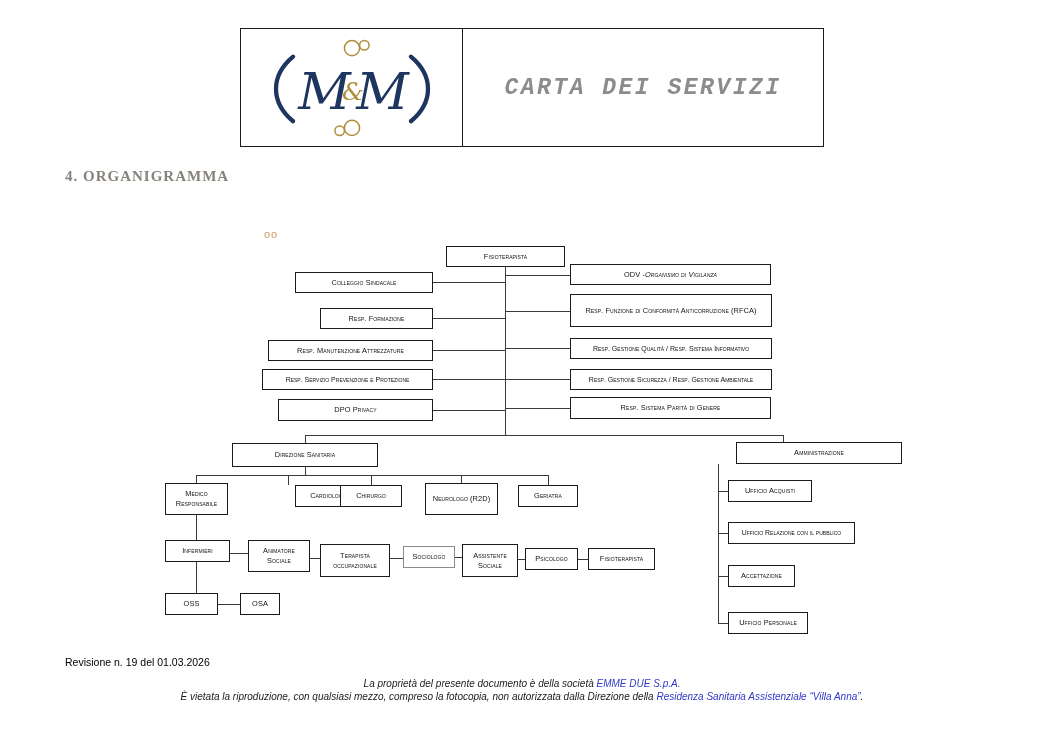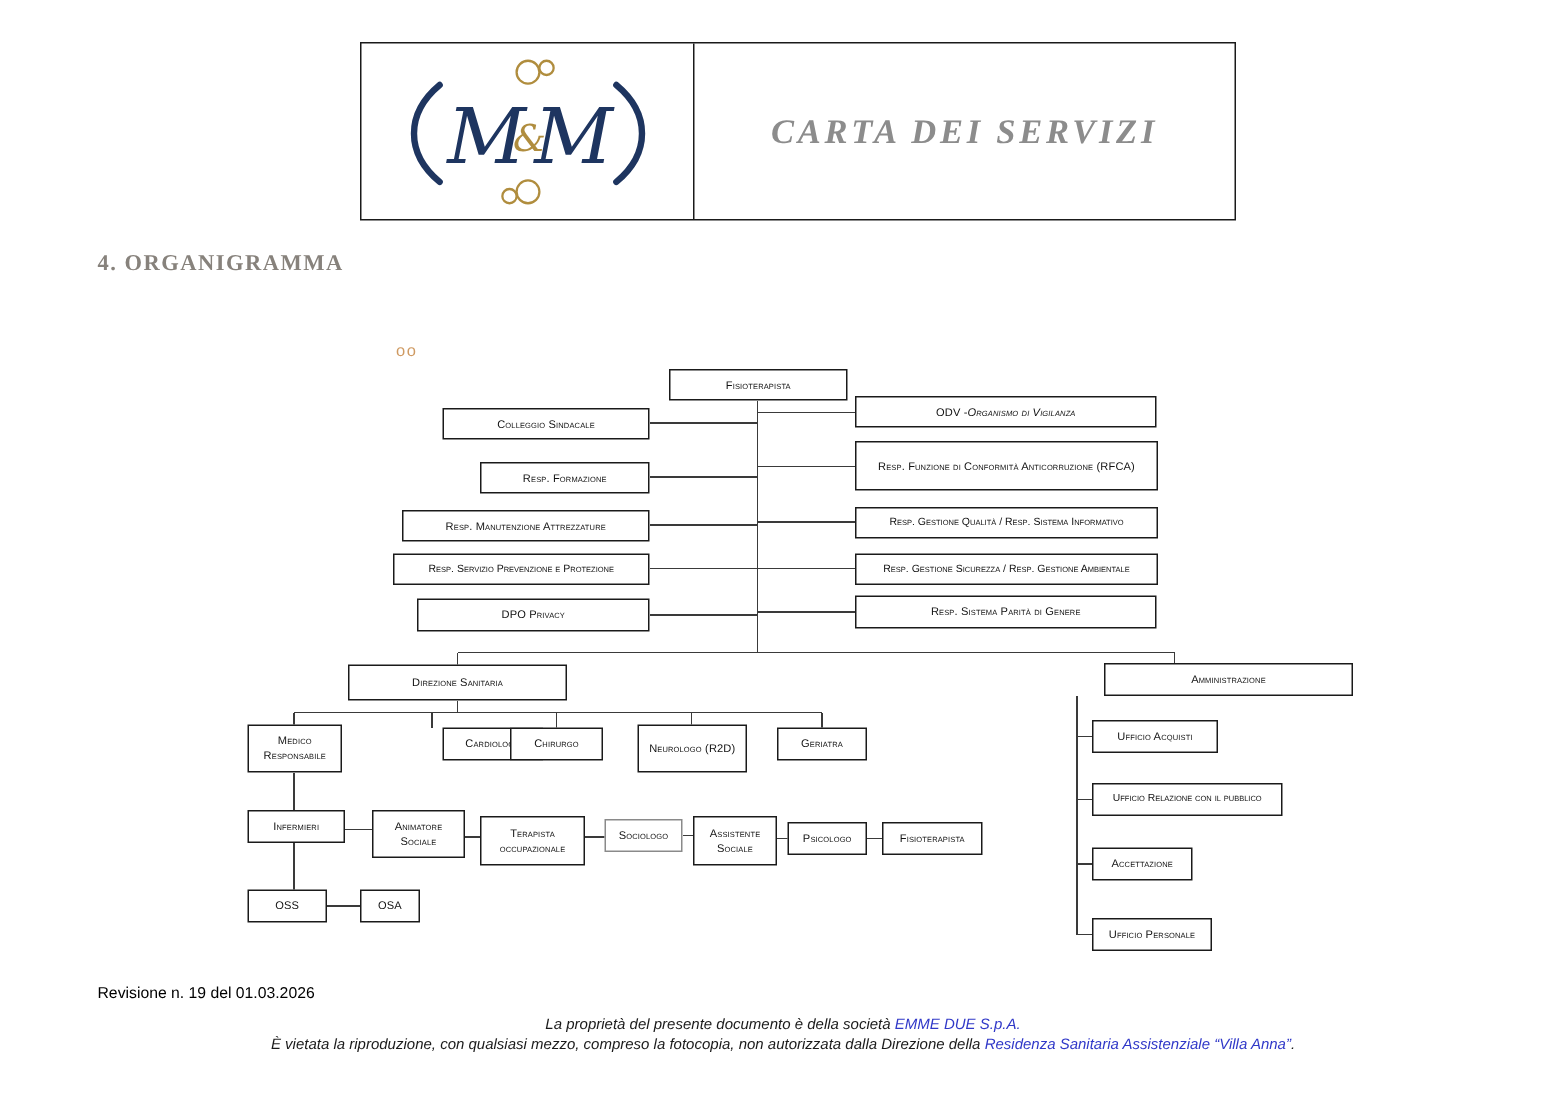--- a/index.html
+++ b/index.html
@@ -13,21 +13,21 @@
   .header-box {
     position:absolute; left:240px; top:28px; width:584px; height:119px;
     border:1.4px solid #1a1a1a; box-sizing:border-box; display:flex; background:#fff;
   }
   .logo-cell {
     width:222px; border-right:1.4px solid #1a1a1a; box-sizing:border-box;
     display:flex; align-items:center; justify-content:center;
   }
   .title-cell { flex:1; display:flex; align-items:center; justify-content:center; }
   .doc-title {
-    font-family:Liberation Serif, serif; font-style:italic; font-weight:bold;
+    font-family:Liberation Mono, monospace; font-style:italic; font-weight:bold;
     color:#8c8c8c; font-size:23px; letter-spacing:2.5px; white-space:nowrap;
   }
 
   
   .section-title {
     position:absolute; left:65px; top:168px;
     font-family:"Liberation Serif", serif; font-weight:bold;
     color:#87827c; font-size:15px; letter-spacing:1px;
   }
 

